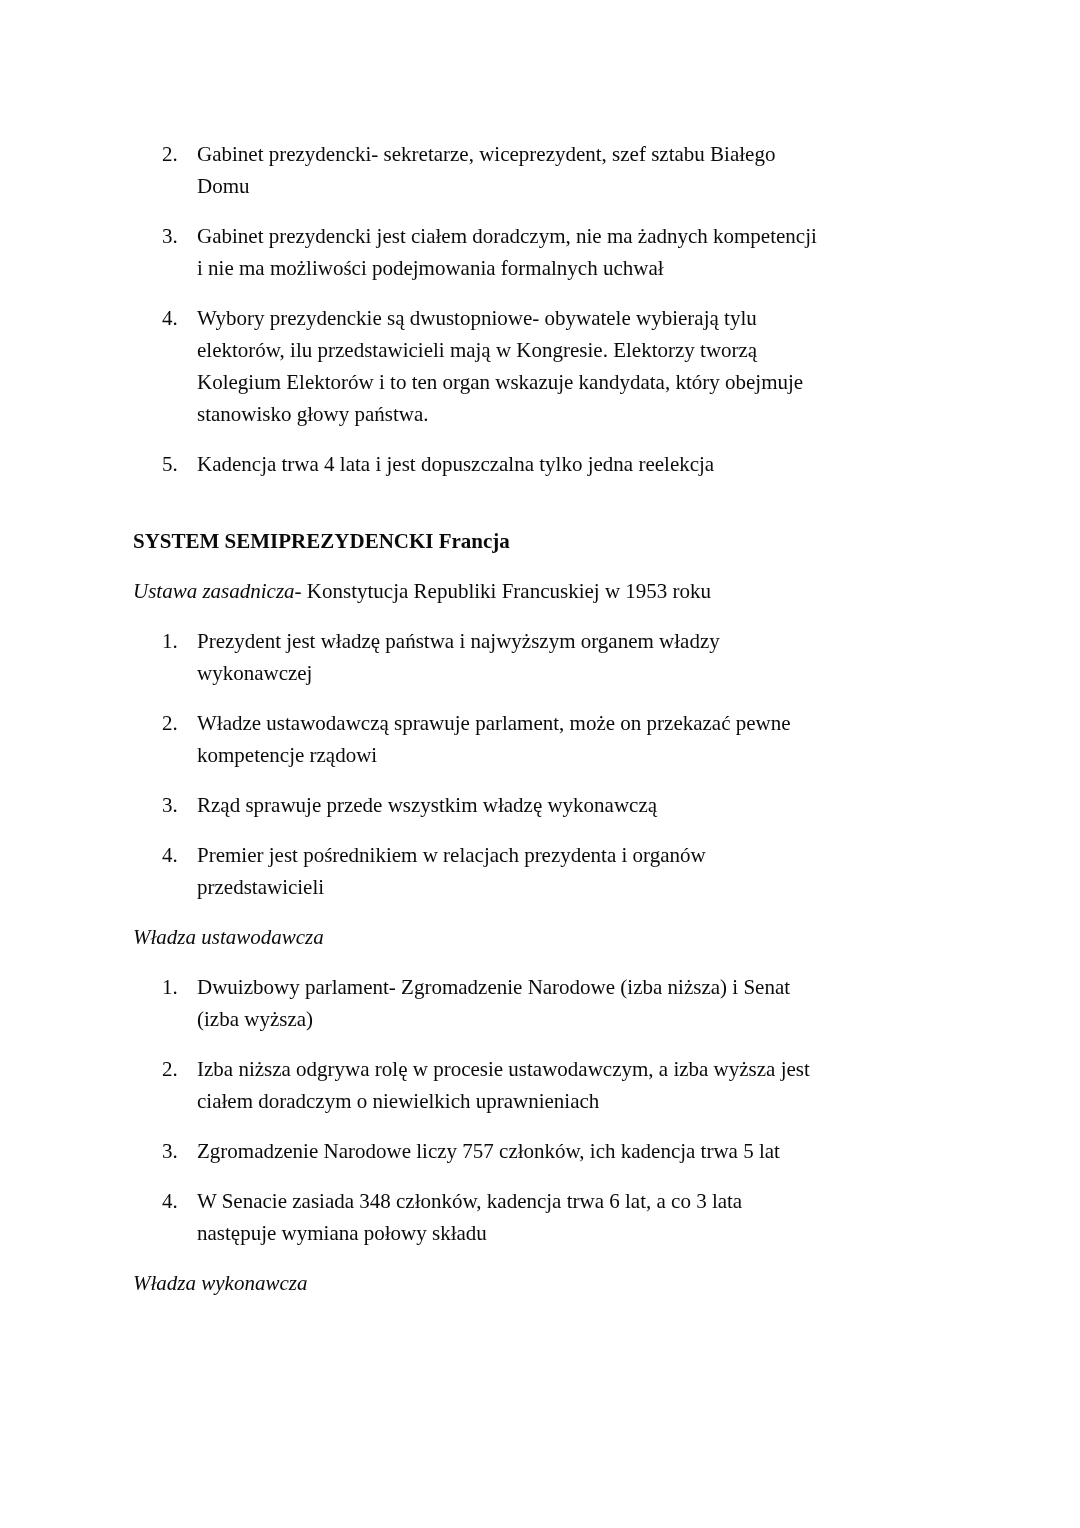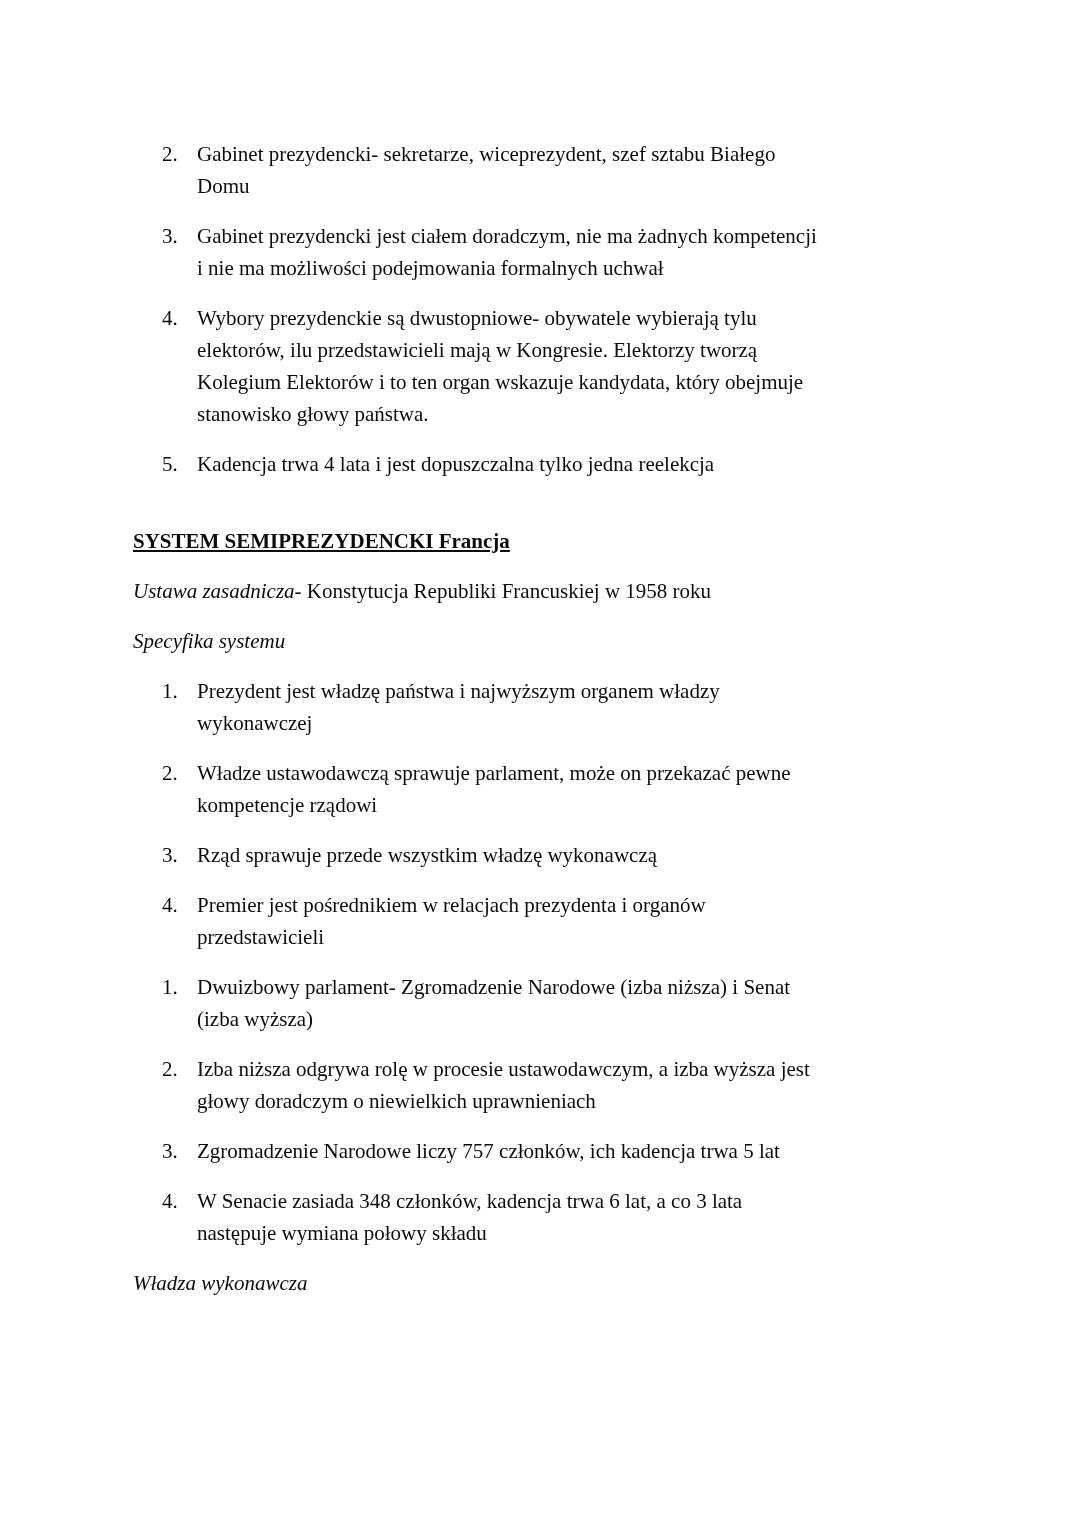--- a/index.html
+++ b/index.html
@@ -23,21 +23,20 @@
     color: #0b0b0b;
   }
   .para {
     margin: 0 0 18px 0;
     white-space: pre-wrap;
   }
   .heading {
     margin: 45px 0 18px 0;
     font-weight: bold;
     white-space: pre-wrap;
-    text-decoration: underline;
   }
   .li {
     position: relative;
     padding-left: 64px;
     margin: 0 0 18px 0;
   }
   .li .num {
     position: absolute;
     left: 29px;
     top: 0;
@@ -73,22 +72,21 @@
 Kolegium Elektorów i to ten organ wskazuje kandydata, który obejmuje
 stanowisko głowy państwa.</span></span>
     </div>
     <div class="li">
       <span class="num">5.</span>
       <span class="li-text"><span>Kadencja trwa 4 lata i jest dopuszczalna tylko jedna reelekcja</span></span>
     </div>
 
     <p class="heading">SYSTEM SEMIPREZYDENCKI Francja</p>
 
-    <p class="para"><span class="i">Ustawa zasadnicza-</span><span> Konstytucja Republiki Francuskiej w 1958 roku</span></p>
-    <p class="para"><span class="i">Specyfika systemu</span></p>
+    <p class="para"><span class="i">Ustawa zasadnicza-</span><span> Konstytucja Republiki Francuskiej w 1953 roku</span></p>
 
     <div class="li">
       <span class="num">1.</span>
       <span class="li-text"><span class="b">Prezydent</span><span> jest władzę państwa i najwyższym organem władzy
 wykonawczej</span></span>
     </div>
     <div class="li">
       <span class="num">2.</span>
       <span class="li-text"><span>Władze ustawodawczą sprawuje </span><span class="b">parlament</span><span>, może on przekazać pewne
 kompetencje rządowi</span></span>
@@ -96,30 +94,31 @@
     <div class="li">
       <span class="num">3.</span>
       <span class="li-text"><span>Rząd sprawuje przede wszystkim władzę wykonawczą</span></span>
     </div>
     <div class="li">
       <span class="num">4.</span>
       <span class="li-text"><span>Premier jest pośrednikiem w relacjach prezydenta i organów
 przedstawicieli</span></span>
     </div>
 
+    <p class="para"><span class="i">Władza ustawodawcza</span></p>
 
     <div class="li">
       <span class="num">1.</span>
       <span class="li-text"><span>Dwuizbowy parlament- </span><span class="b">Zgromadzenie Narodowe</span><span> (izba niższa) i </span><span class="b">Senat</span><span>
 (izba wyższa)</span></span>
     </div>
     <div class="li">
       <span class="num">2.</span>
       <span class="li-text"><span>Izba niższa odgrywa rolę w procesie ustawodawczym, a izba wyższa jest
-głowy doradczym o niewielkich uprawnieniach</span></span>
+ciałem doradczym o niewielkich uprawnieniach</span></span>
     </div>
     <div class="li">
       <span class="num">3.</span>
       <span class="li-text"><span>Zgromadzenie Narodowe liczy </span><span class="b">757 członków</span><span>, ich kadencja trwa 5 lat</span></span>
     </div>
     <div class="li">
       <span class="num">4.</span>
       <span class="li-text"><span>W Senacie zasiada </span><span class="b">348 członków</span><span>, kadencja trwa 6 lat, a co 3 lata
 następuje wymiana połowy składu</span></span>
     </div>

